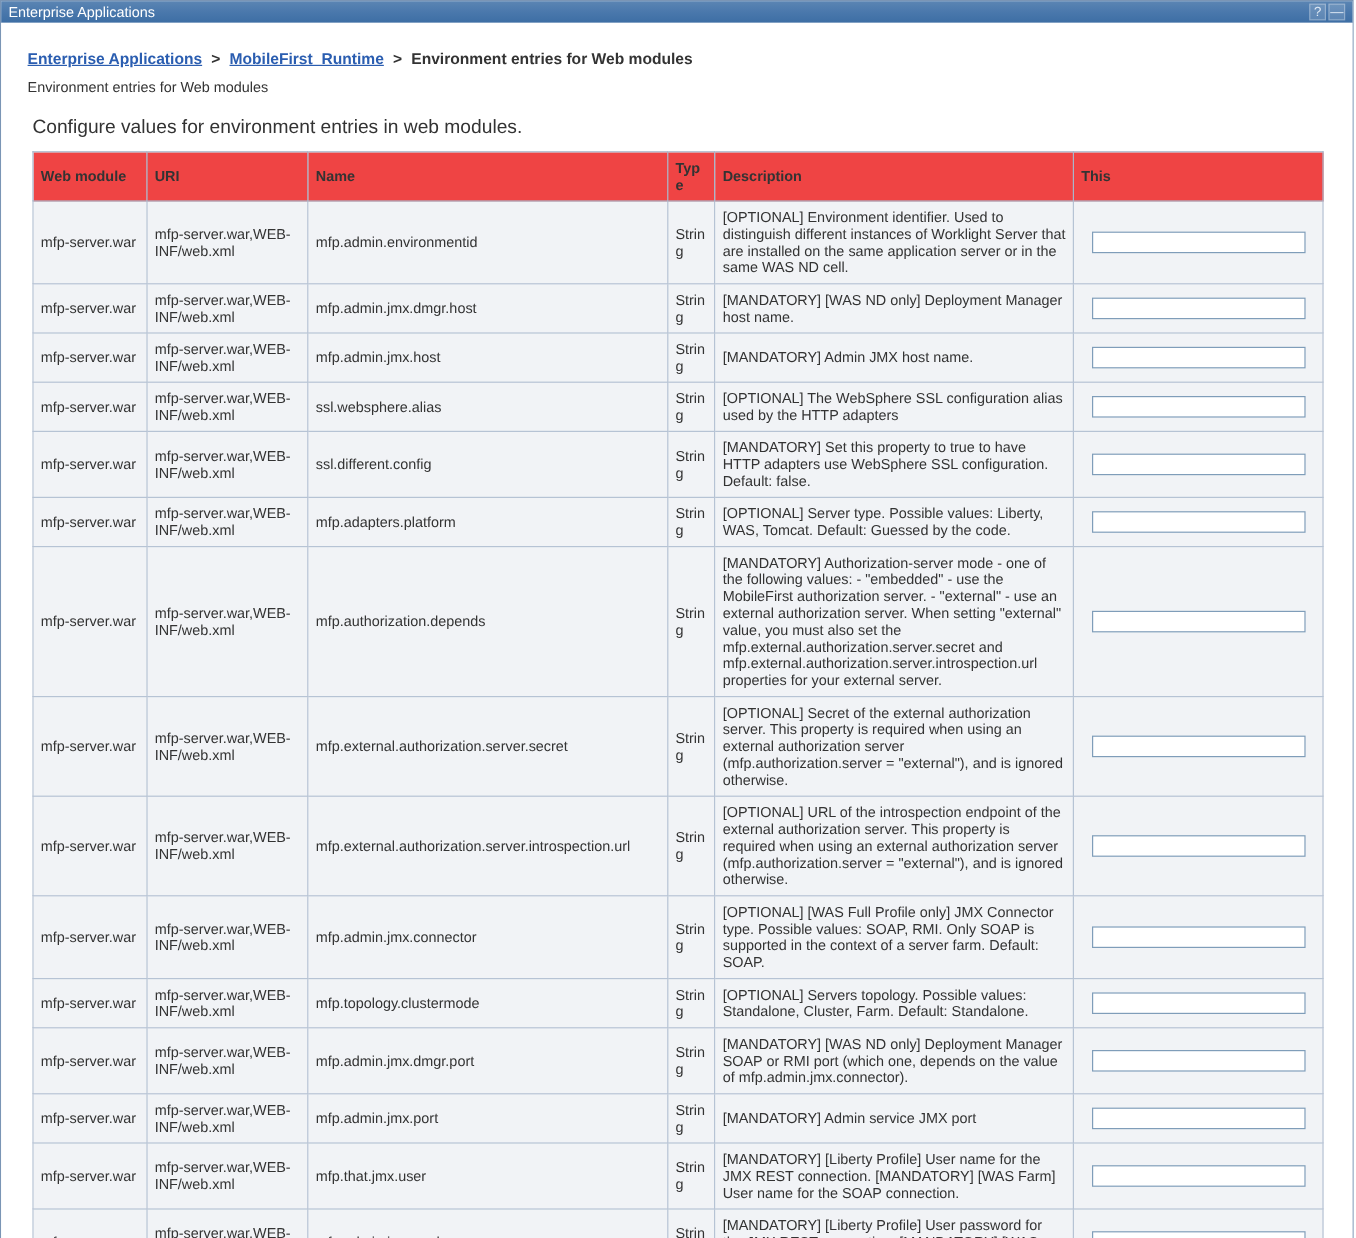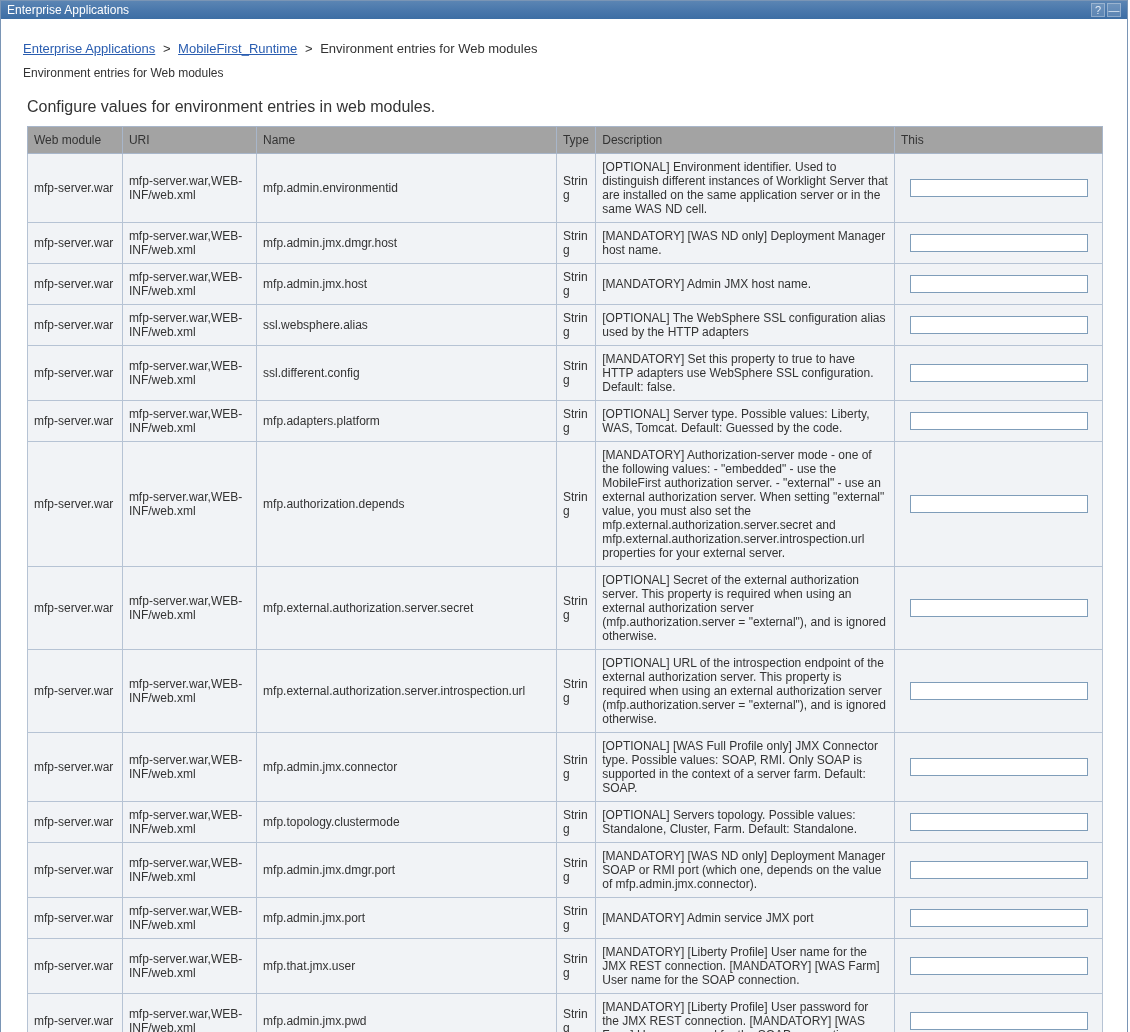--- a/index.html
+++ b/index.html
@@ -40,21 +40,21 @@
     font-size: 11px;
     color: #e0eaf5;
     cursor: pointer;
   }
   .content {
     padding: 14px 22px 14px 22px;
     background: #ffffff;
   }
   .breadcrumb {
     font-size: 13px;
-    font-weight: normal;
+    font-weight: bold;
     color: #333;
     margin: 8px 0 10px 0;
   }
   .breadcrumb a {
     color: #2a5db0;
     text-decoration: underline;
   }
   .breadcrumb .sep {
     color: #333;
     margin: 0 4px;
@@ -77,22 +77,22 @@
   }
   th, td {
     border: 1px solid #b6c3d4;
     padding: 6px 6px;
     vertical-align: middle;
     text-align: left;
     font-size: 12px;
     word-wrap: break-word;
   }
   th {
-    background: #a3a3a3;
-    font-weight: normal;
+    background: #ef4444;
+    font-weight: bold;
     color: #333;
     border: 1px solid #a8b6ca;
   }
   tbody tr td {
     background: #f1f3f6;
     color: #333;
   }
   col.c-web   { width: 94px; }
   col.c-uri   { width: 133px; }
   col.c-name  { width: 297px; }

